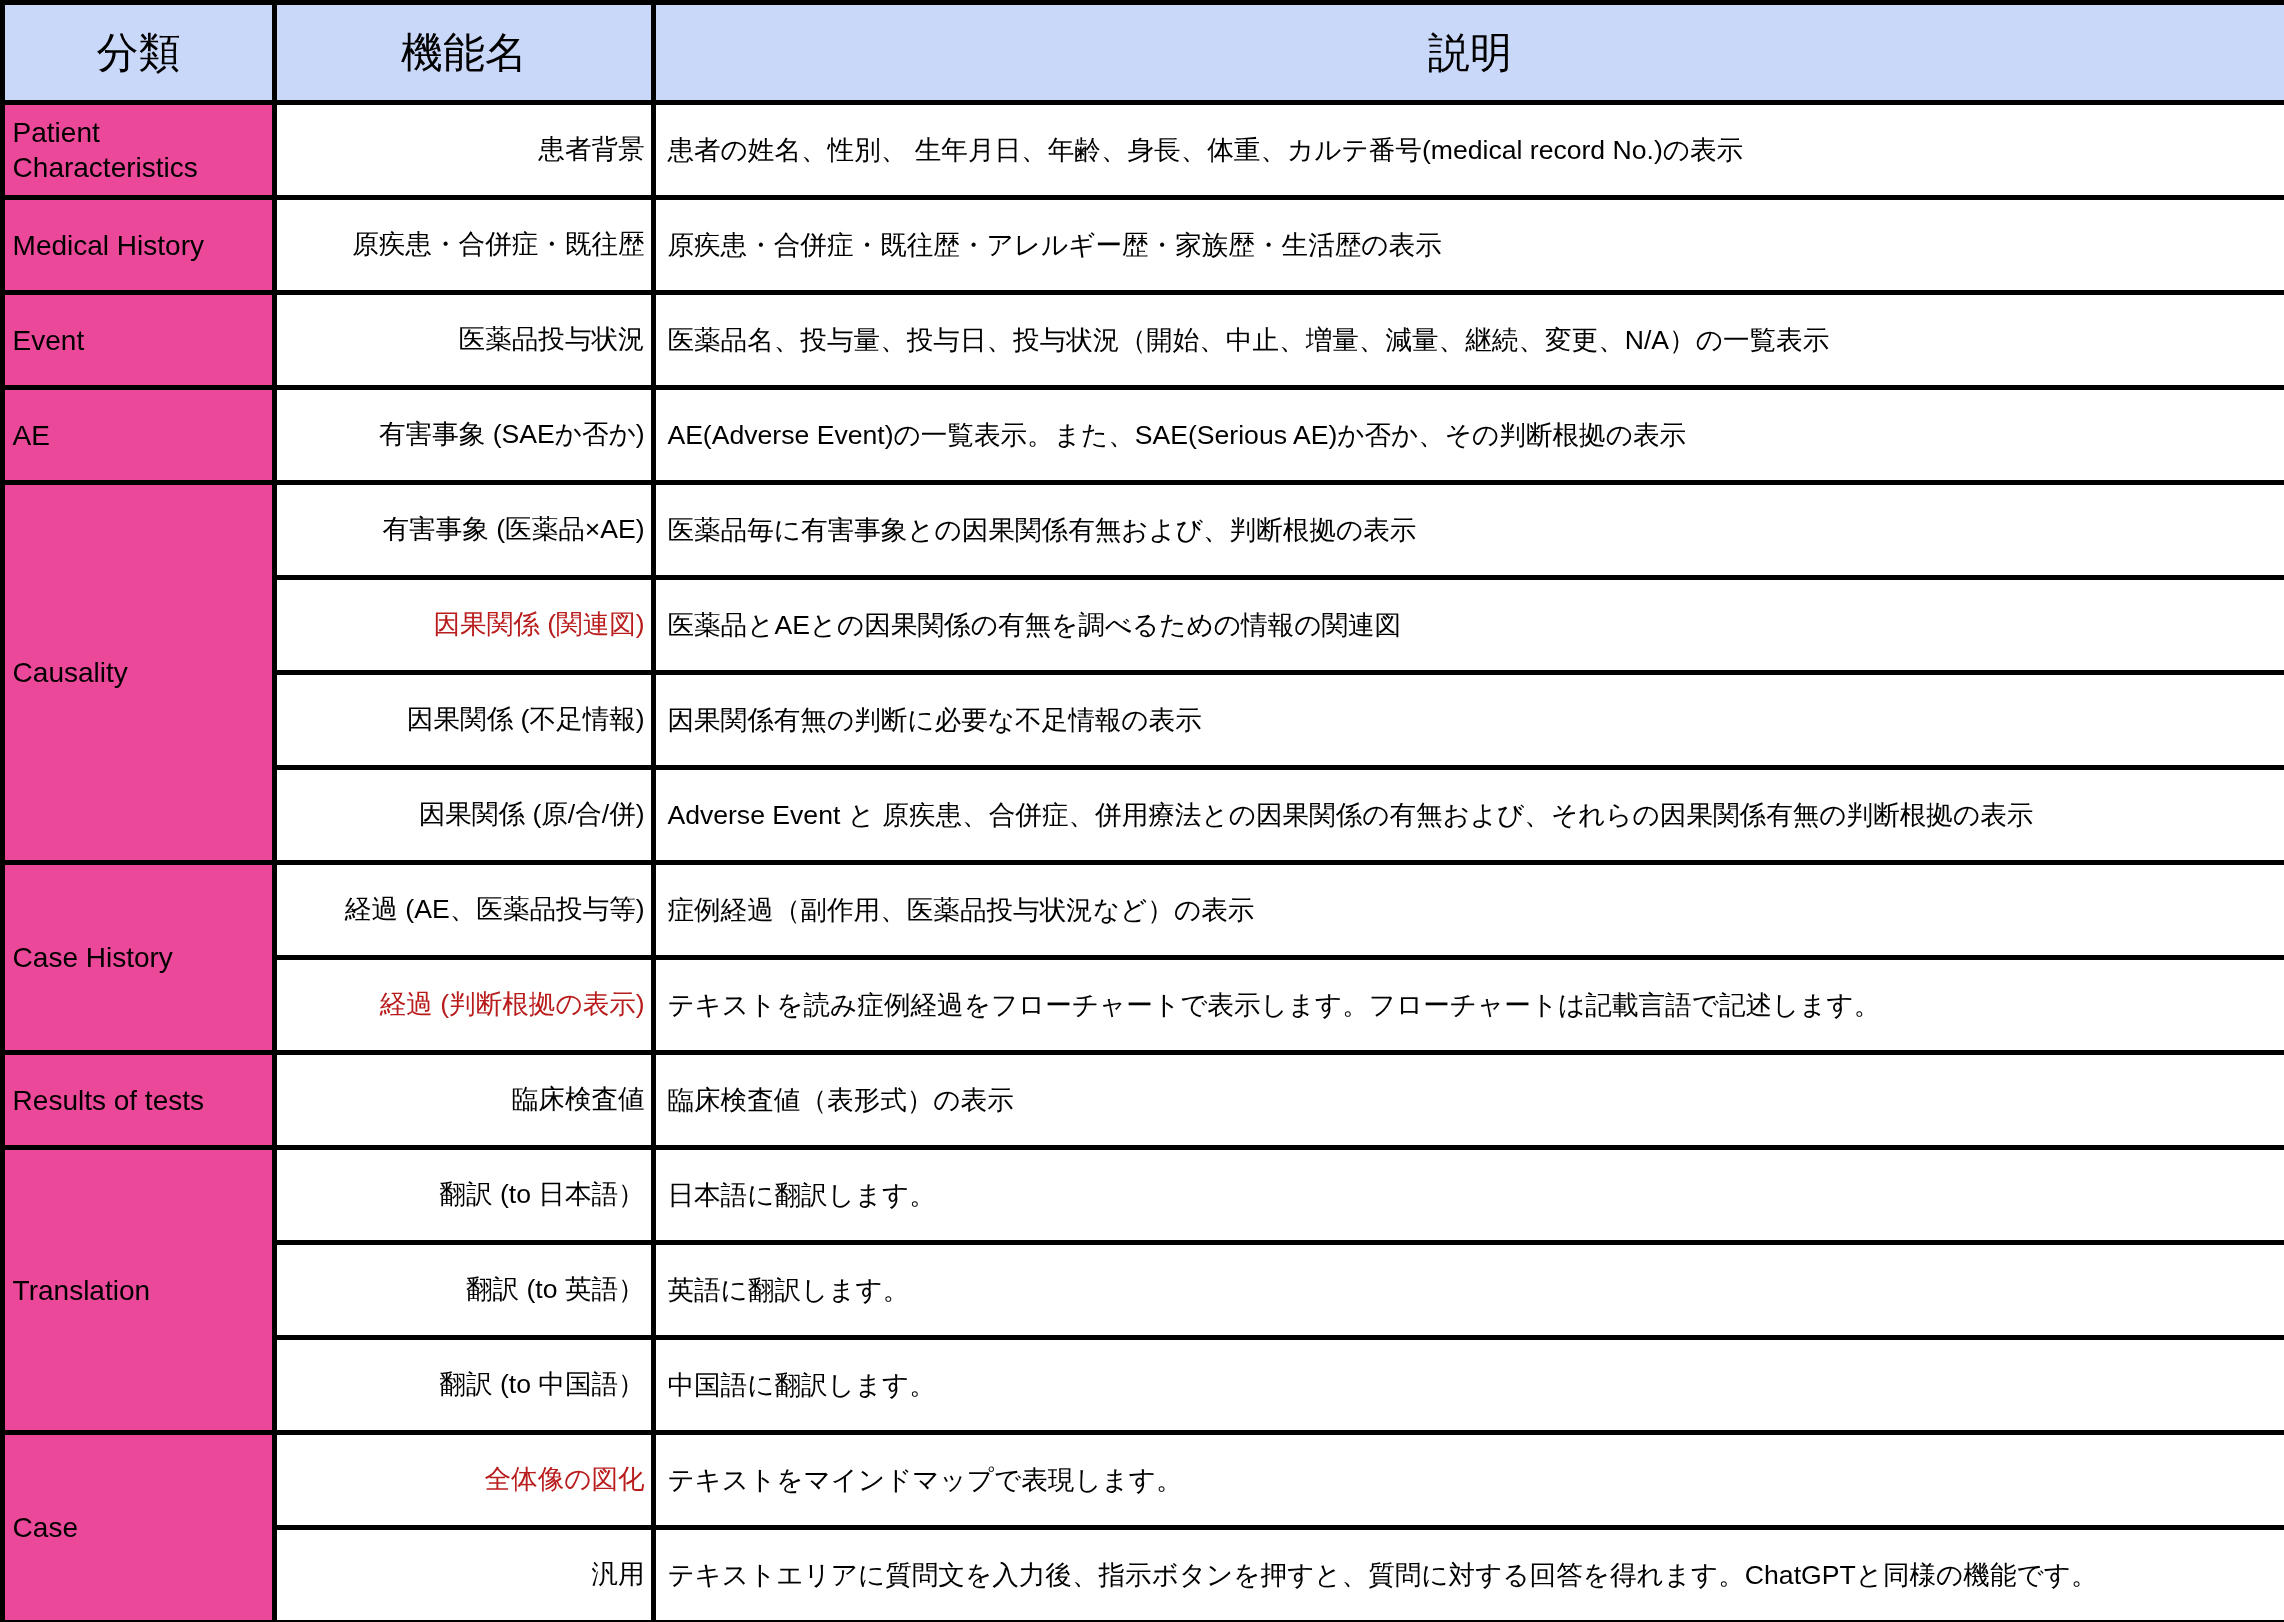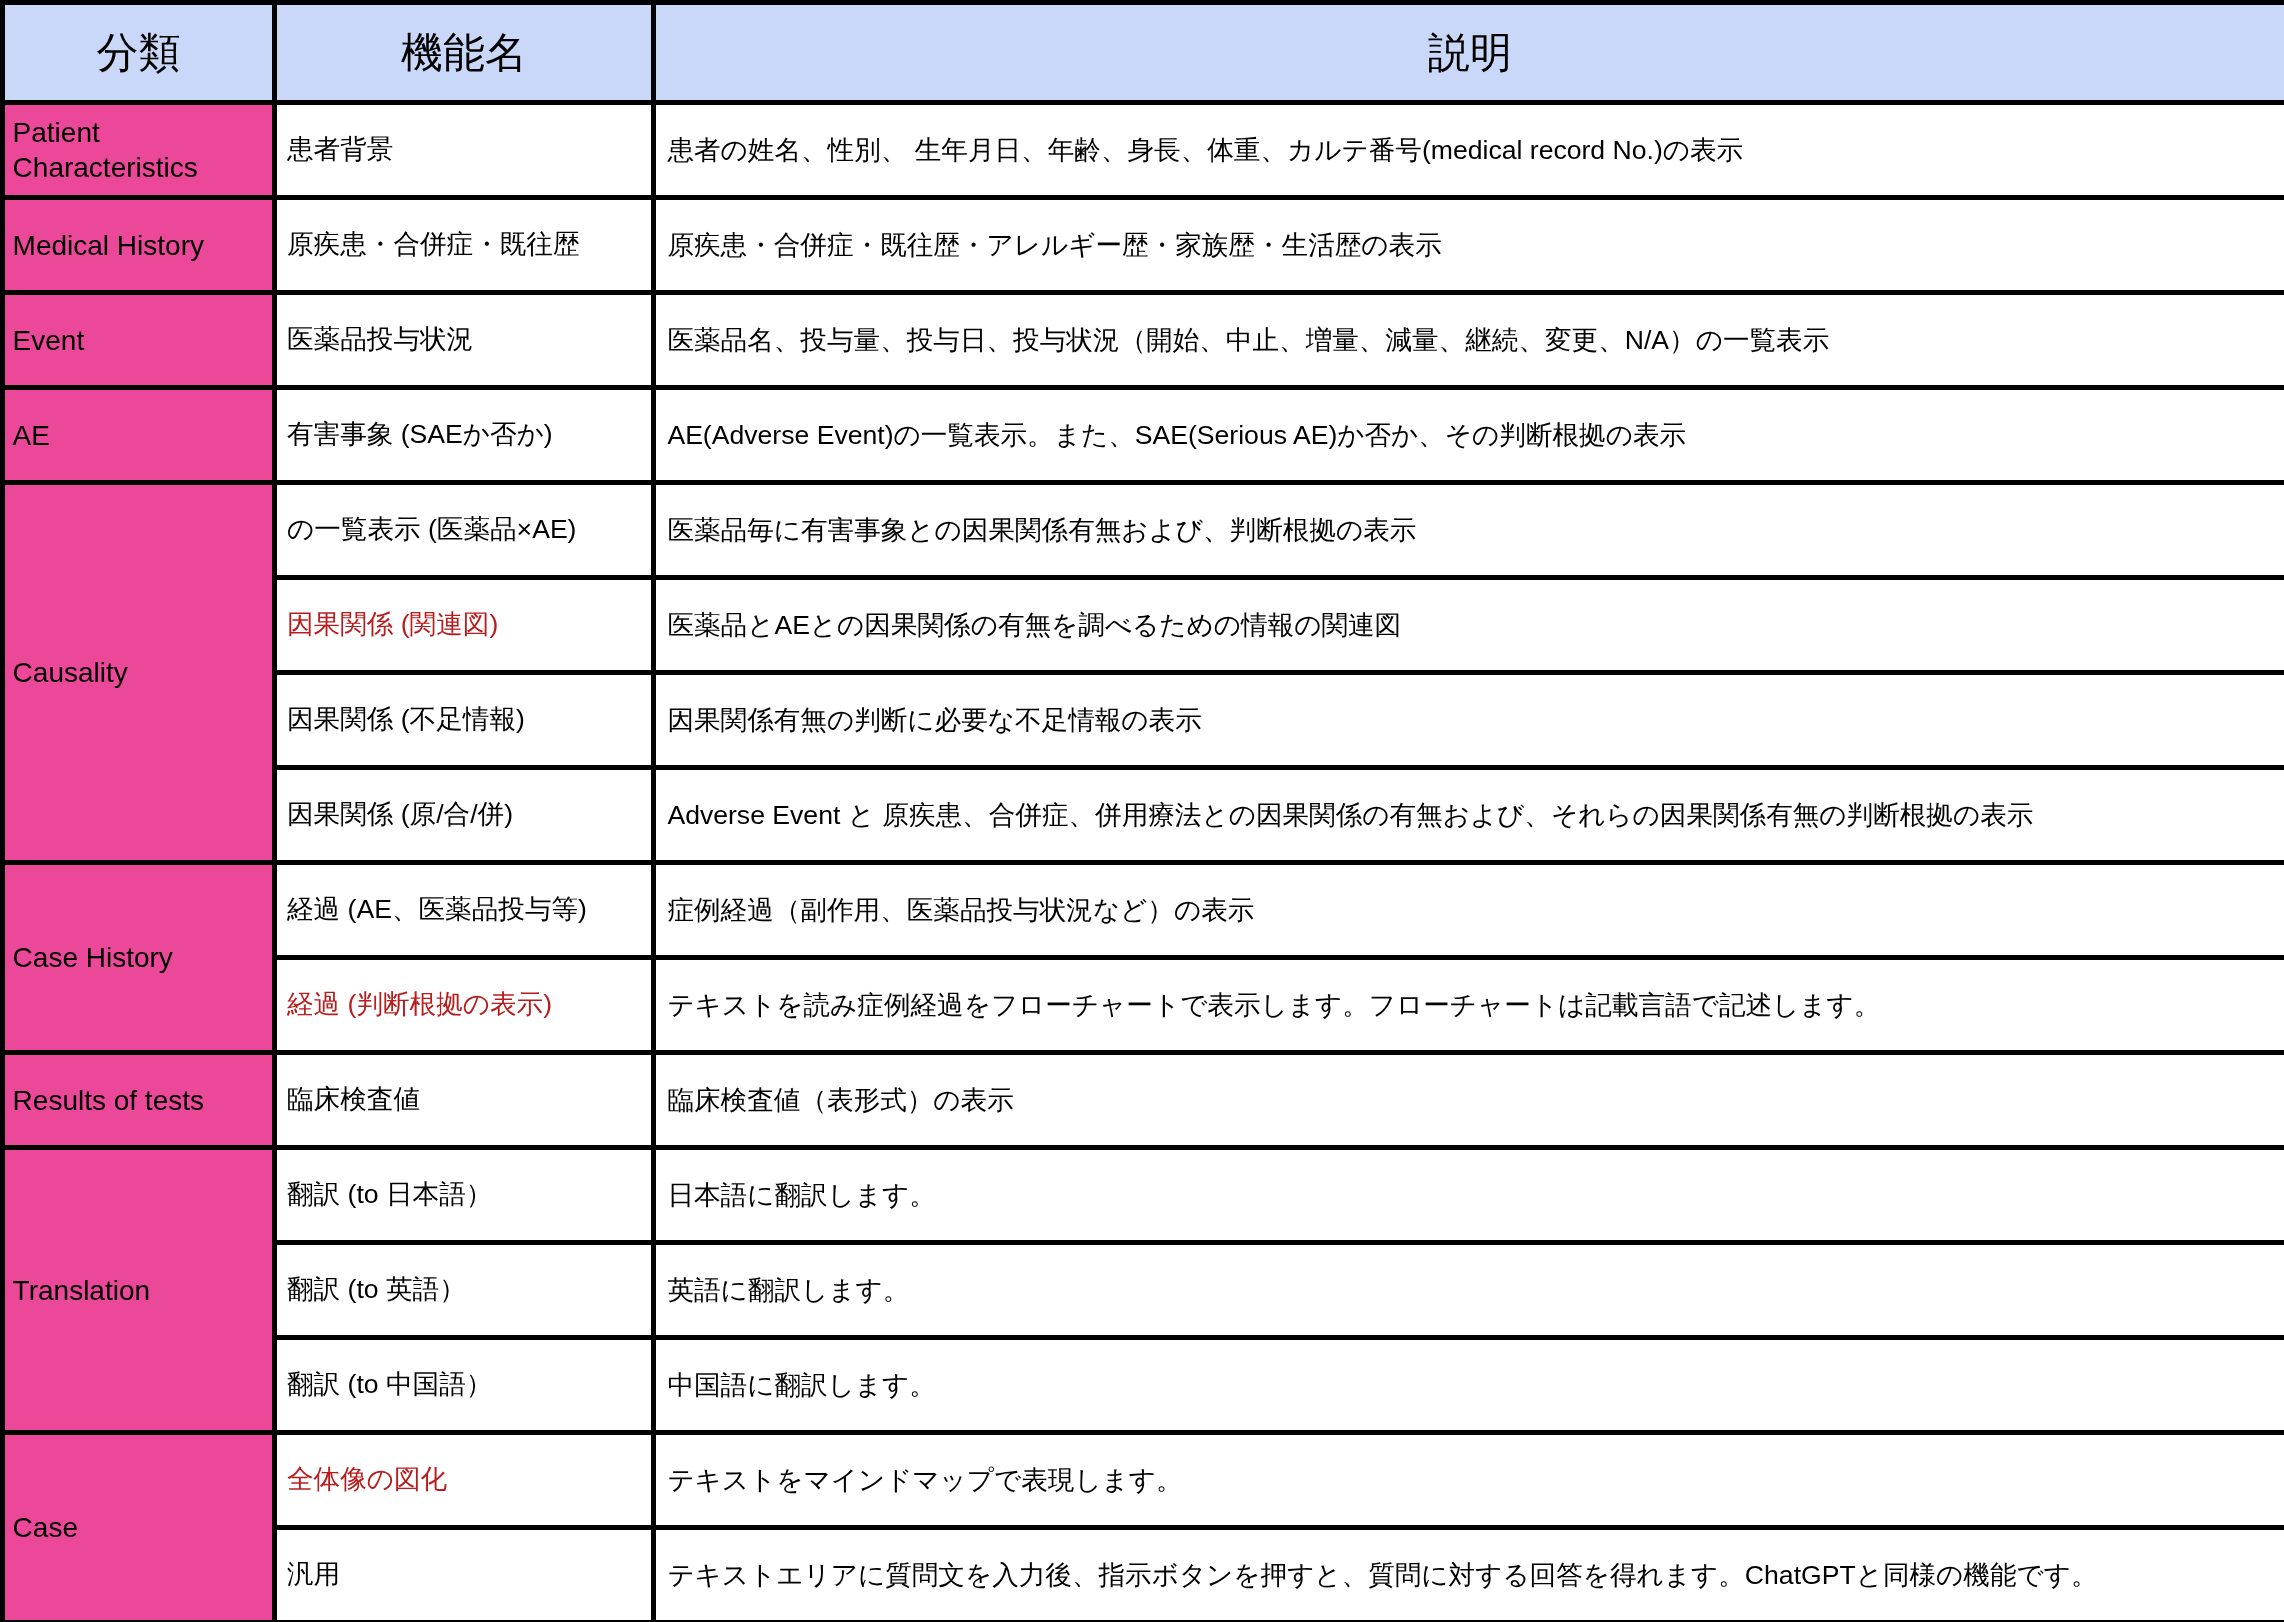--- a/index.html
+++ b/index.html
@@ -35,21 +35,21 @@
   }
   td.cat {
     font-size: 28px;
     text-align: left;
     padding: 2.5px 6.3px 2.5px 7.6px;
     line-height: 1.25;
     background: #ec4899;
   }
   td.fn {
     font-size: 26.6px;
-    text-align: left;
+    text-align: right;
     padding: 2.5px 6.3px 2.5px 10px;
     line-height: 1.25;
     background: #ffffff;
   }
   td.desc {
     font-size: 26.6px;
     text-align: left;
     padding: 2.5px 10px 2.5px 11.4px;
     line-height: 1.3;
     background: #ffffff;
@@ -93,21 +93,21 @@
         <td class="fn">医薬品投与状況</td>
         <td class="desc">医薬品名、投与量、投与日、投与状況（開始、中止、増量、減量、継続、変更、N/A）の一覧表示</td>
       </tr>
       <tr class="r">
         <td class="cat" rowspan="1">AE</td>
         <td class="fn">有害事象 (SAEか否か)</td>
         <td class="desc">AE(Adverse Event)の一覧表示。また、SAE(Serious AE)か否か、その判断根拠の表示</td>
       </tr>
       <tr class="r">
         <td class="cat" rowspan="4">Causality</td>
-        <td class="fn">の一覧表示 (医薬品×AE)</td>
+        <td class="fn">有害事象 (医薬品×AE)</td>
         <td class="desc">医薬品毎に有害事象との因果関係有無および、判断根拠の表示</td>
       </tr>
       <tr class="r">
         <td class="fn red">因果関係 (関連図)</td>
         <td class="desc">医薬品とAEとの因果関係の有無を調べるための情報の関連図</td>
       </tr>
       <tr class="r">
         <td class="fn">因果関係 (不足情報)</td>
         <td class="desc">因果関係有無の判断に必要な不足情報の表示</td>
       </tr>

